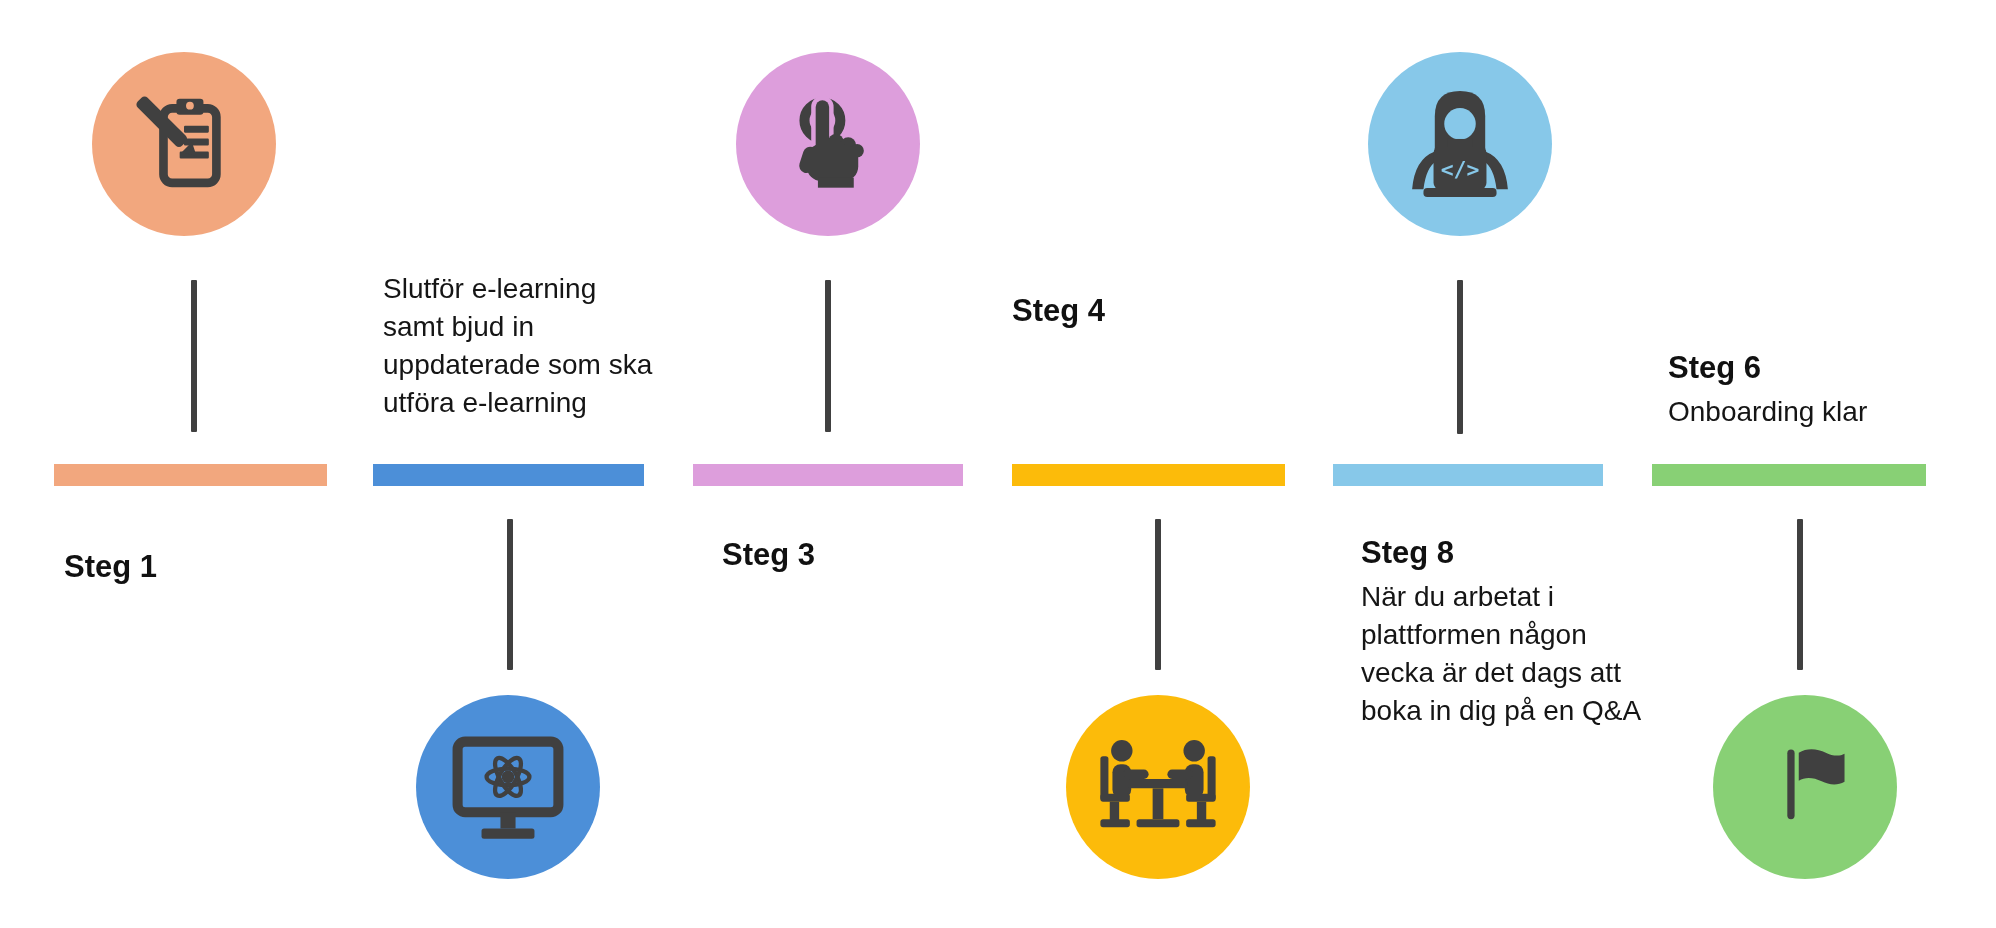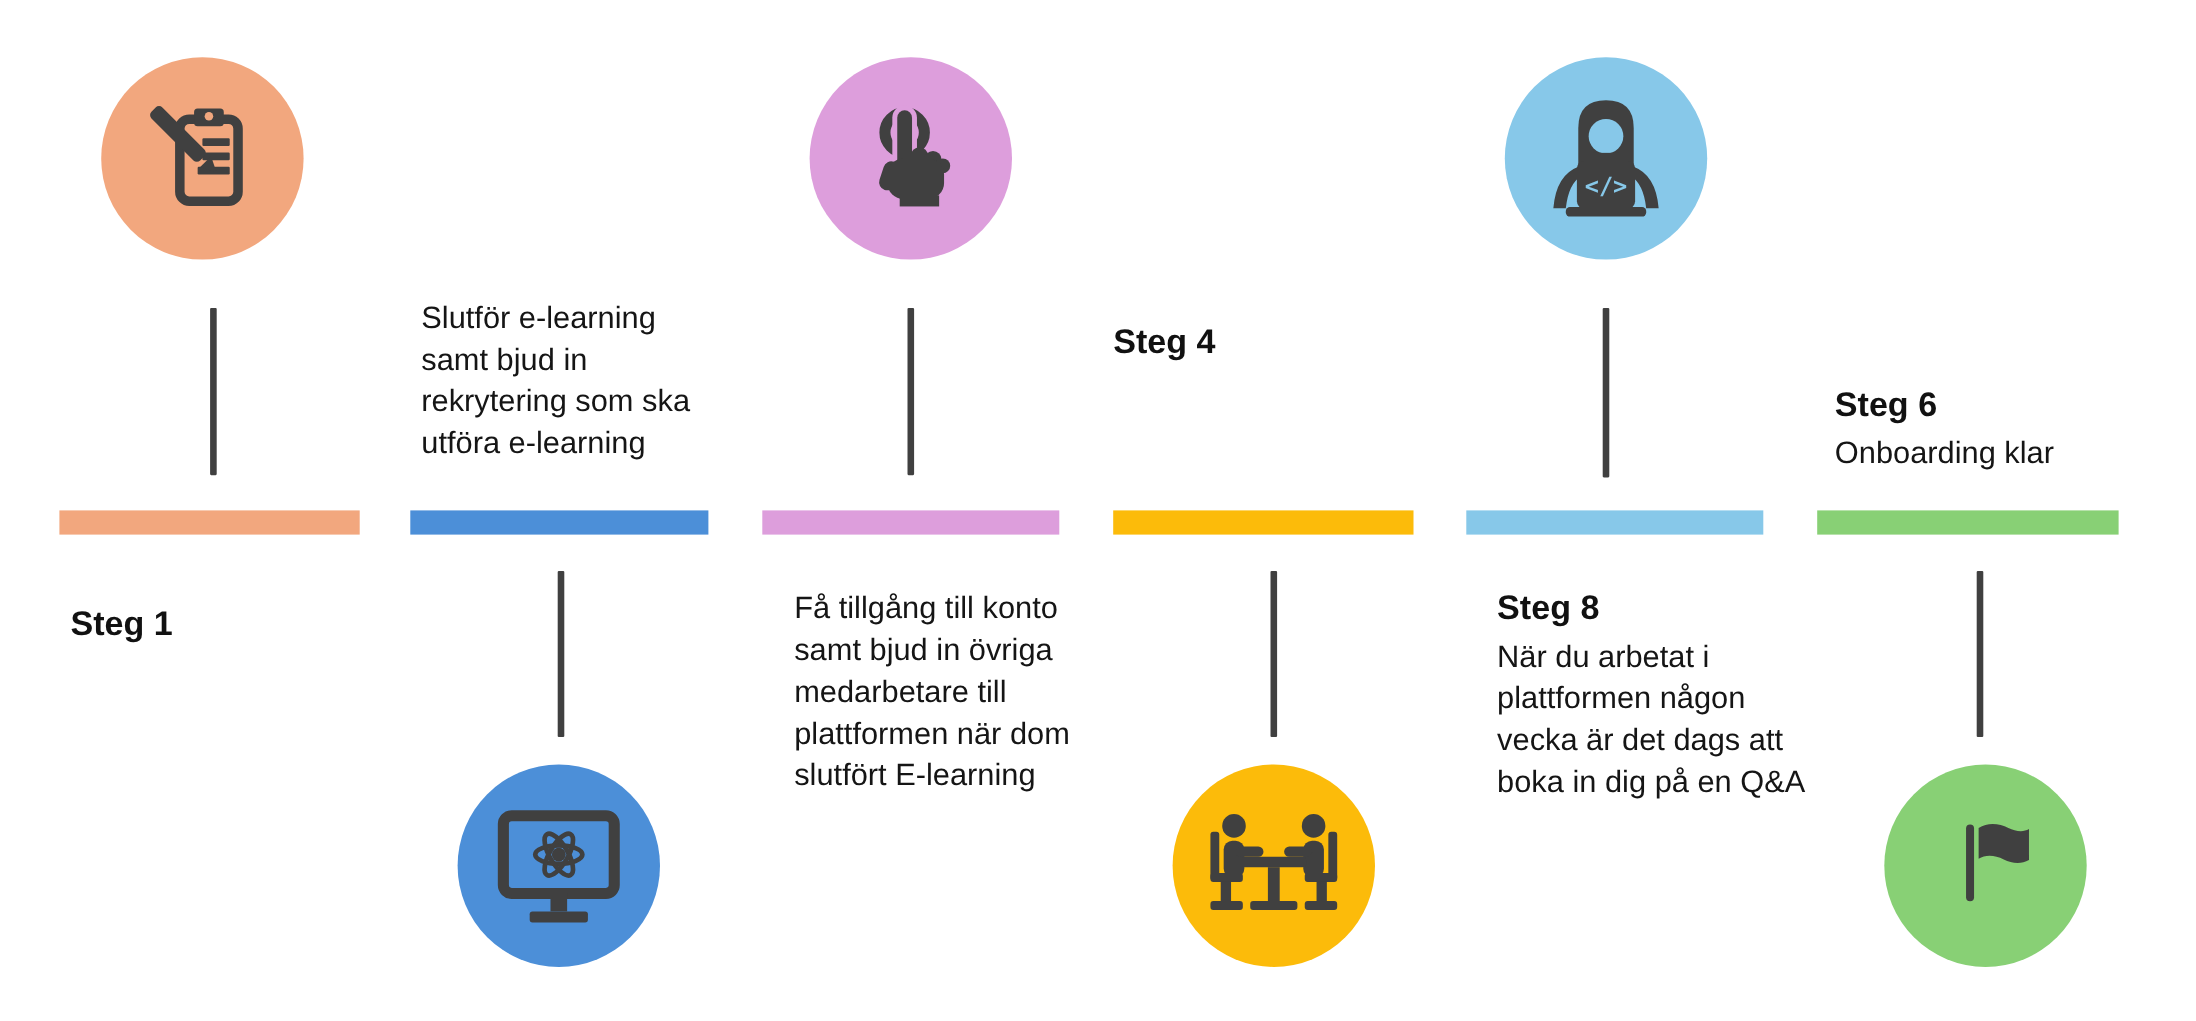--- a/index.html
+++ b/index.html
@@ -72,21 +72,21 @@
     <div class="txt" style="left:64px;top:546px;width:330px;">
       <h2>Steg 1</h2>
     </div>
   </div>
 
   
   <div class="step">
     <div class="txt" style="left:383px;top:270px;width:330px;">
       <p>Slutför e-learning
 samt bjud in
-rekrytering som ska
+uppdaterade som ska
 utföra e-learning</p>
     </div>
     <div class="bar" style="left: 373px; width: 271px; background: rgb(76, 143, 216);"></div>
     <div class="vline" style="left:507px;top:519px;height:151px;"></div>
     <div class="circle" style="left: 416px; top: 695px; background: rgb(76, 143, 216);">
       <svg class="icon" width="126" height="126" viewBox="0 0 100 100" fill="currentColor" style="color: rgb(64, 64, 64);">
         <rect x="10" y="14" width="80" height="56" rx="6" fill="none" stroke="currentColor" stroke-width="8"></rect>
         <rect x="44" y="70" width="12" height="13"></rect>
         <rect x="29" y="83" width="42" height="8" rx="2"></rect>
         <g fill="none" stroke="currentColor" stroke-width="3.4">
@@ -110,25 +110,21 @@
         <circle cx="57" cy="48" r="7"></circle>
         <circle cx="68" cy="51" r="7"></circle>
         <circle cx="76" cy="56" r="6"></circle>
         <rect x="31" y="50" width="46" height="33" rx="13"></rect>
         <rect x="41" y="80" width="32" height="9"></rect>
       </svg>
     </div>
     <div class="vline" style="left:825px;top:280px;height:152px;"></div>
     <div class="bar" style="left: 693px; width: 270px; background: rgb(221, 158, 220);"></div>
     <div class="txt" style="left:722px;top:534px;width:330px;">
-      <p>Få tillgång till konto
-samt bjud in övriga
-medarbetare till
-plattformen när dom
-slutfört E-learning</p>
+      <h2>Steg 3</h2>
     </div>
   </div>
 
   
   <div class="step">
     <div class="txt" style="left:1012px;top:290px;width:340px;">
       <h2>Steg 4</h2>
     </div>
     <div class="bar" style="left: 1012px; width: 273px; background: rgb(252, 187, 10);"></div>
     <div class="vline" style="left:1155px;top:519px;height:151px;"></div>

